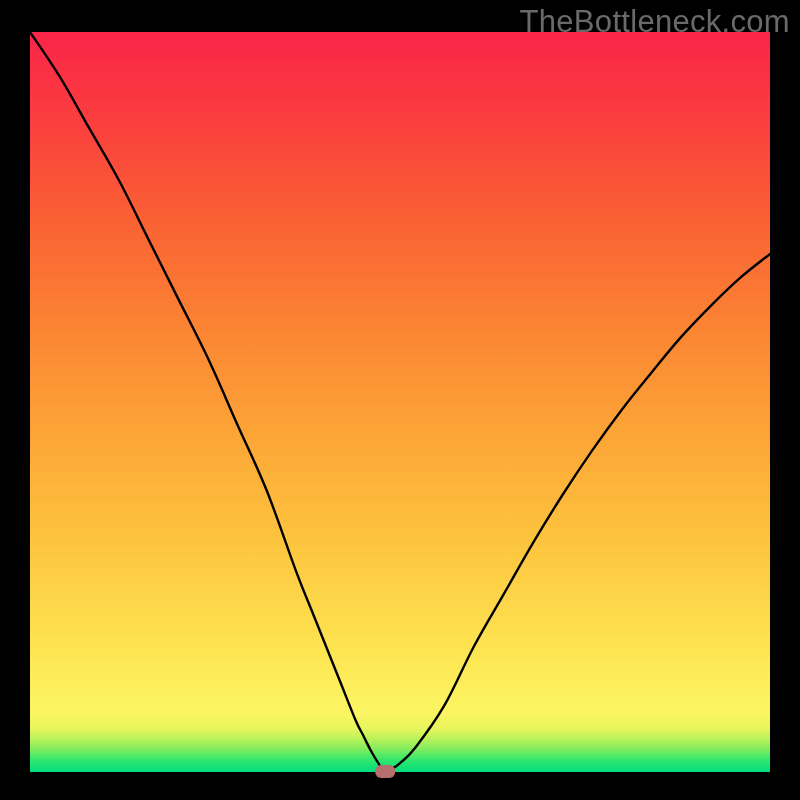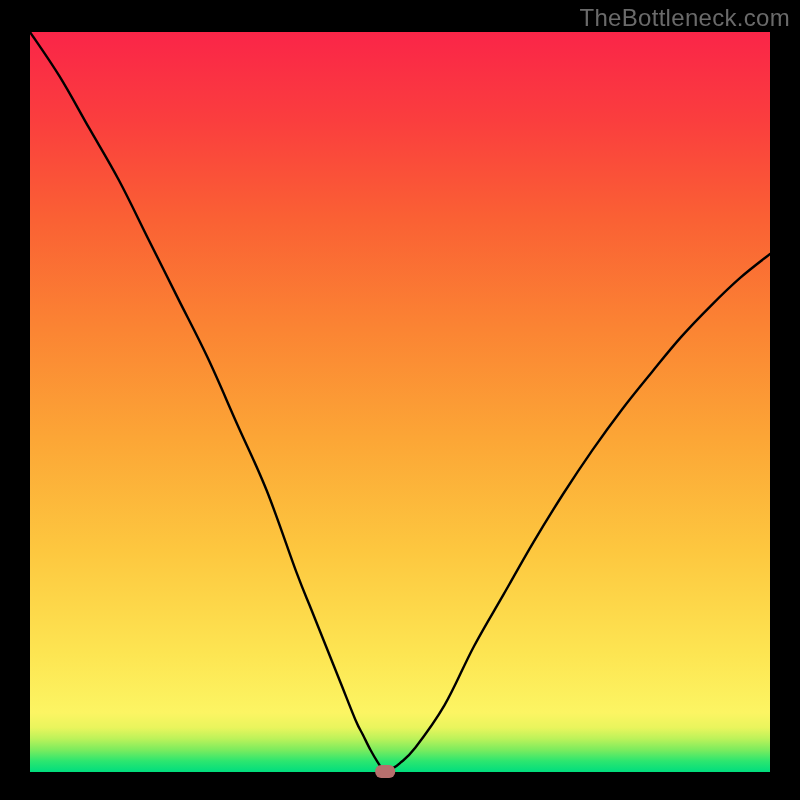--- a/index.html
+++ b/index.html
@@ -13,21 +13,21 @@
   .container {
     position: relative;
     width: 800px;
     height: 800px;
   }
   .watermark {
     position: absolute;
     top: 4px;
     right: 10px;
     font-family: Arial, Helvetica, sans-serif;
-    font-size: 24px;
+    font-size: 31px;
     font-weight: 500;
     color: #6a6a6a;
     letter-spacing: 0.3px;
   }
   svg {
     display: block;
   }
 </style>
 </head>
 <body>

